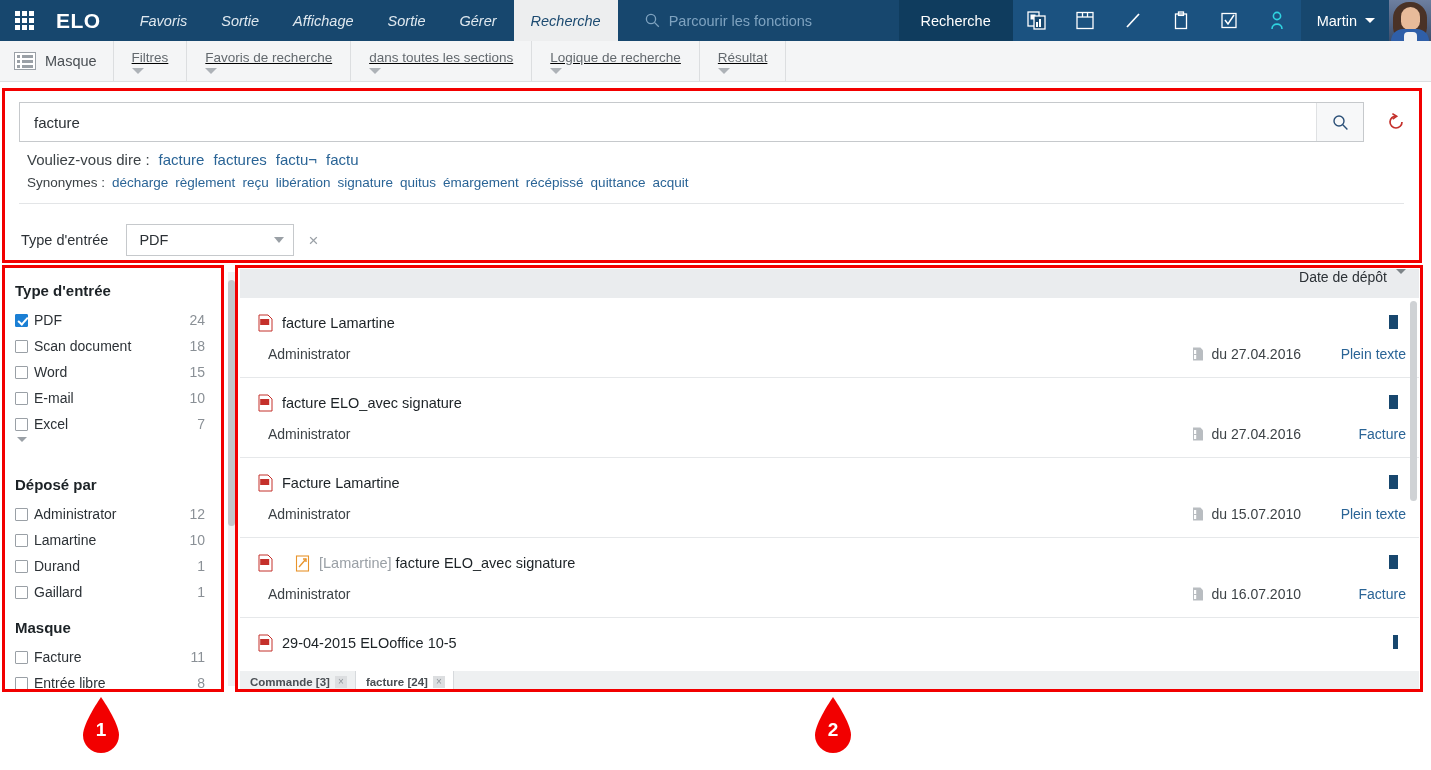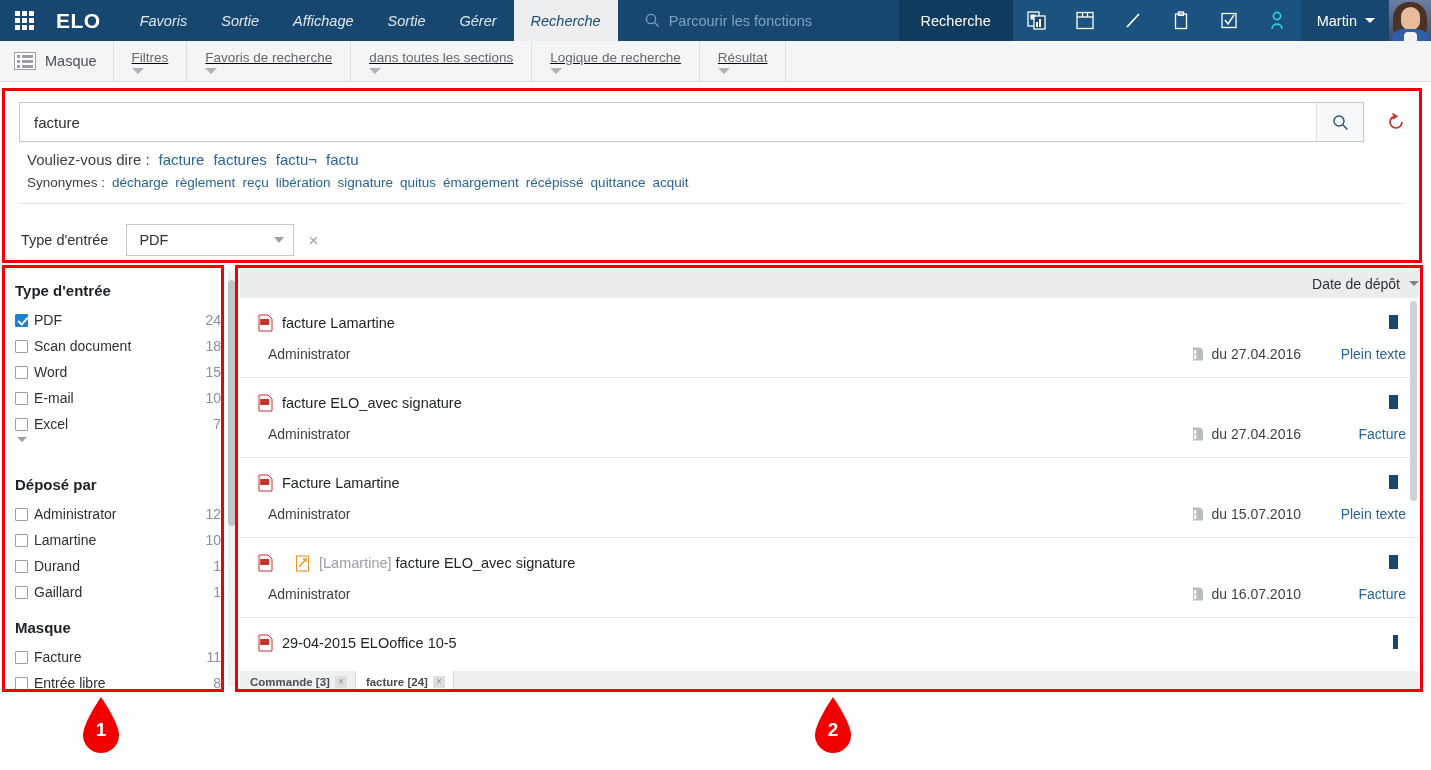--- a/index.html
+++ b/index.html
@@ -149,37 +149,37 @@
   .cb {
     width: 13px; height: 13px; border: 1px solid #9aa0a6; background: #ffffff;
     flex: none; margin-right: 6px; border-radius: 1px;
   }
   .cb.on { background: #1b7fd4; border-color: #1b7fd4; position: relative; }
   .cb.on::after {
     content: ""; position: absolute; left: 3.5px; top: 0.5px; width: 4px; height: 8px;
     border: solid #ffffff; border-width: 0 2px 2px 0; transform: rotate(42deg);
   }
   .facet-name { flex: 1; font-size: 14px; color: #2c3136; }
-  .facet-count { font-size: 14px; color: #8a9096; padding-right: 0; }
+  .facet-count { font-size: 14px; color: #8a9096; padding-right: 16px; }
   .facet-more { padding: 5px 0 2px 2px; cursor: pointer; }
   .facet-more .caret-gr { margin: 0; border-top-color: #9aa0a6; border-left-width: 5px; border-right-width: 5px; border-top-width: 5px; }
 
   .vscroll-left {
     position: absolute; left: 228px; top: 272px; width: 7px; height: 414px; background: #f0f1f2; z-index: 30;
   }
   .vscroll-left i { position: absolute; left: 0; top: 8px; width: 7px; height: 246px; background: #c3c6c9; border-radius: 4px; }
 
   
   .results {
     position: absolute; left: 240px; top: 269px; width: 1179px; height: 419px;
     background: #ffffff; overflow: hidden;
   }
   .results-head {
-    height: 29px; background: #eaecee; display: flex; align-items: center;
-    justify-content: flex-end; gap: 9px;
+    height: 29px; background: #eaecee; display: flex; align-items: flex-start;
+    justify-content: flex-end; padding-right: 13px; gap: 9px;
   }
   .sort-label { font-size: 14px; color: #2c3136; cursor: pointer; }
   .results-head .caret { width: 0; height: 0; border-left: 5px solid transparent; border-right: 5px solid transparent; border-top: 5px solid #7d8488; }
 
   .res-row { height: 80px; border-bottom: 1px solid #e6e8ea; position: relative; }
   .res-top { position: absolute; left: 18px; top: 16px; display: flex; align-items: center; gap: 9px; }
   .pdf-ico { width: 15px; height: 18px; flex: none; }
   .sig-ico { width: 15px; height: 17px; flex: none; }
   .res-title { font-size: 14.5px; color: #1c2226; }
   .res-owner-pref { color: #9aa0a6; }

